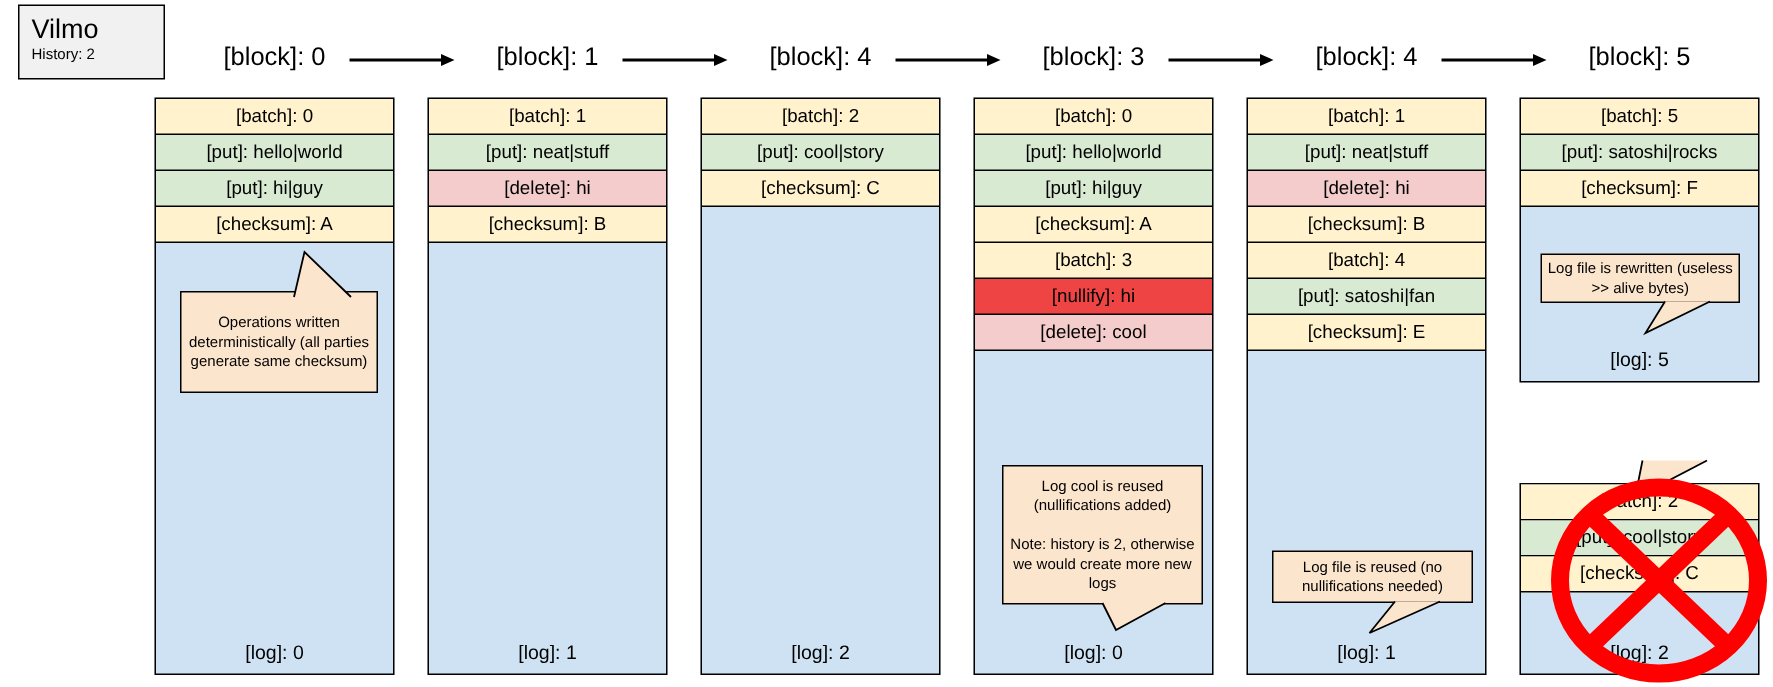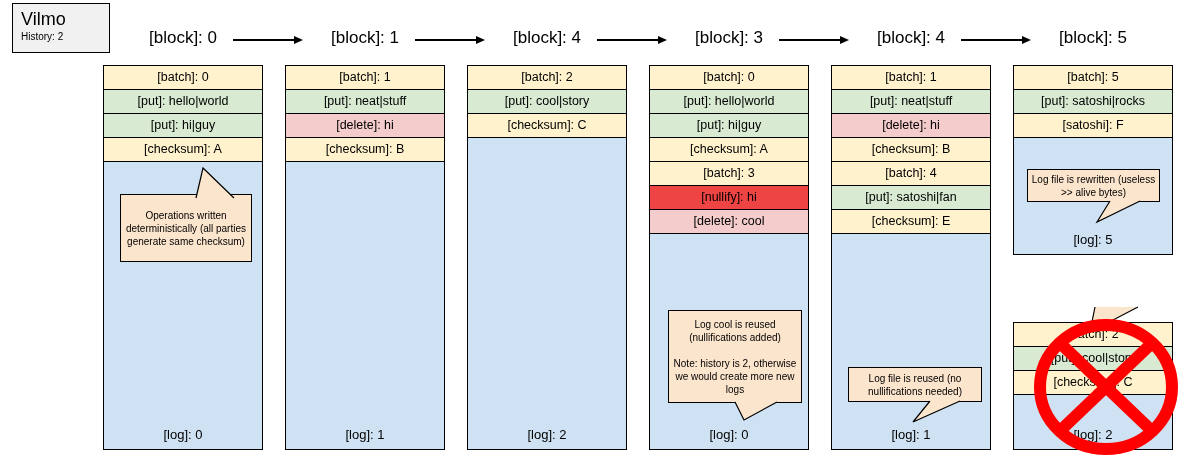--- a/index.html
+++ b/index.html
@@ -119,21 +119,21 @@
     <div class="row put">[put]: satoshi|fan</div>
     <div class="row checksum">[checksum]: E</div>
     <div class="logarea">
       <div class="loglabel">[log]: 1</div>
     </div>
   </div>
 
   <div class="col" id="c5a">
     <div class="row batch">[batch]: 5</div>
     <div class="row put">[put]: satoshi|rocks</div>
-    <div class="row checksum">[satoshi]: F</div>
+    <div class="row checksum">[checksum]: F</div>
     <div class="logarea">
       <div class="loglabel">[log]: 5</div>
     </div>
   </div>
 
   <div class="col" id="c5b">
     <div class="row batch">[batch]: 2</div>
     <div class="row put">[put]: cool|story</div>
     <div class="row checksum">[checksum]: C</div>
     <div class="logarea">

